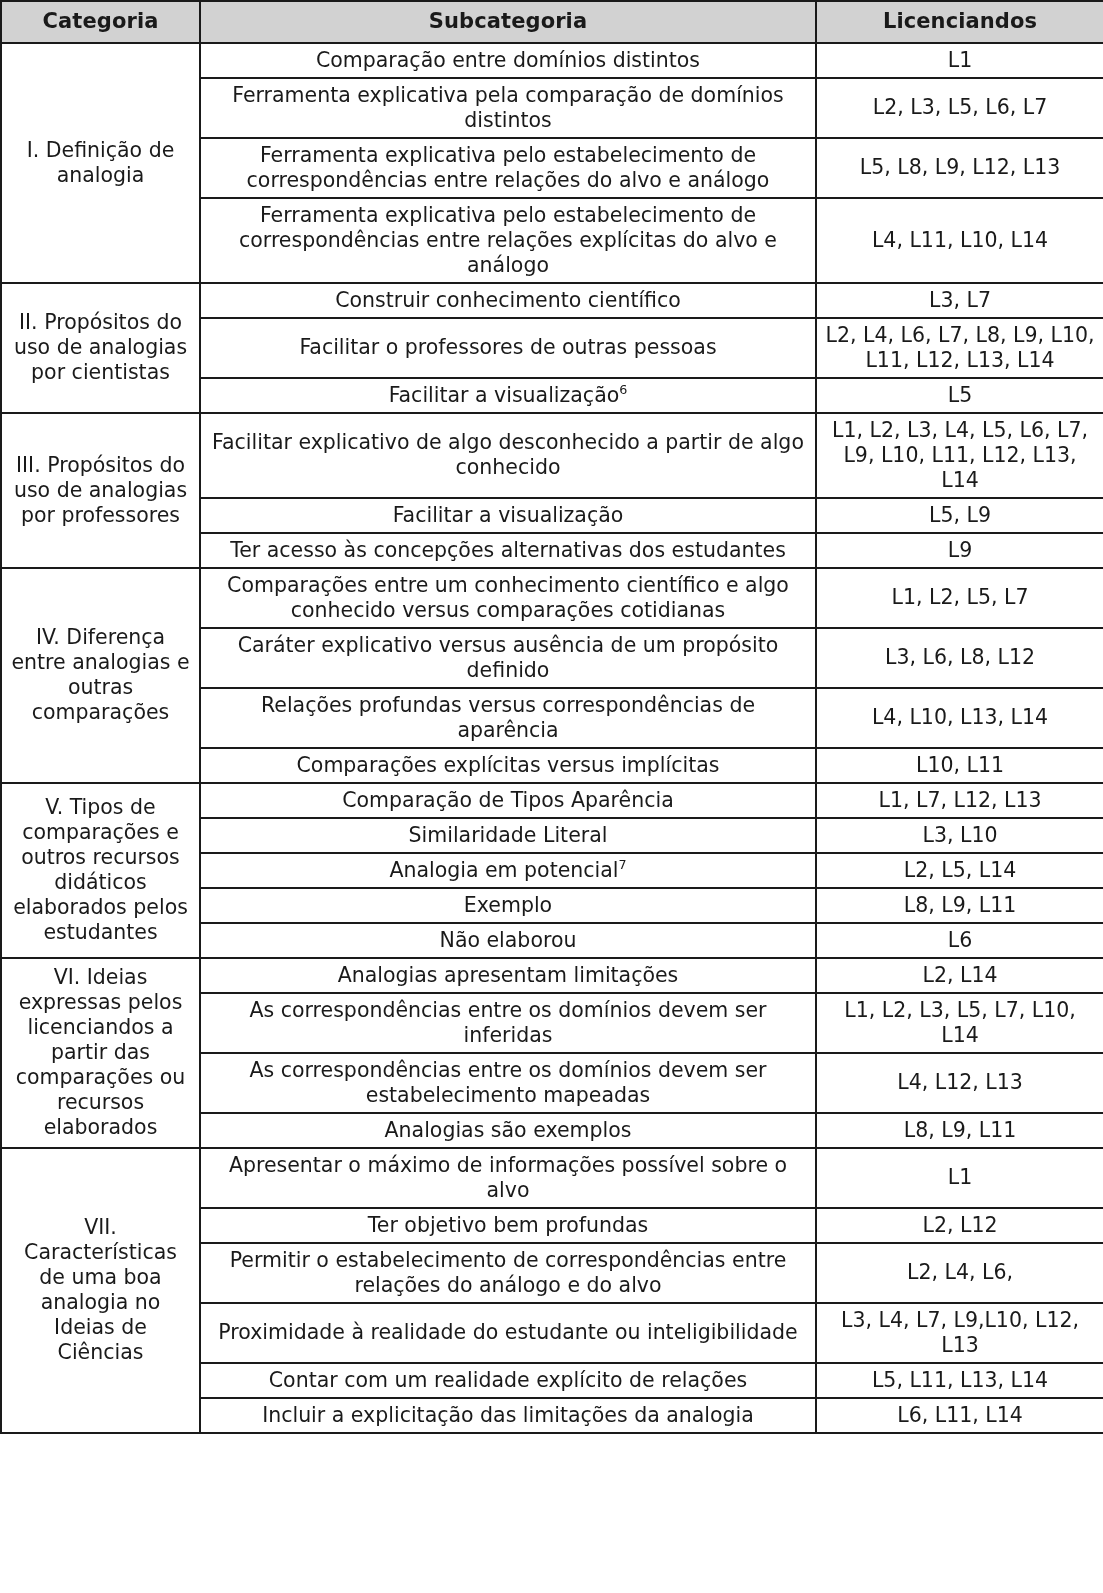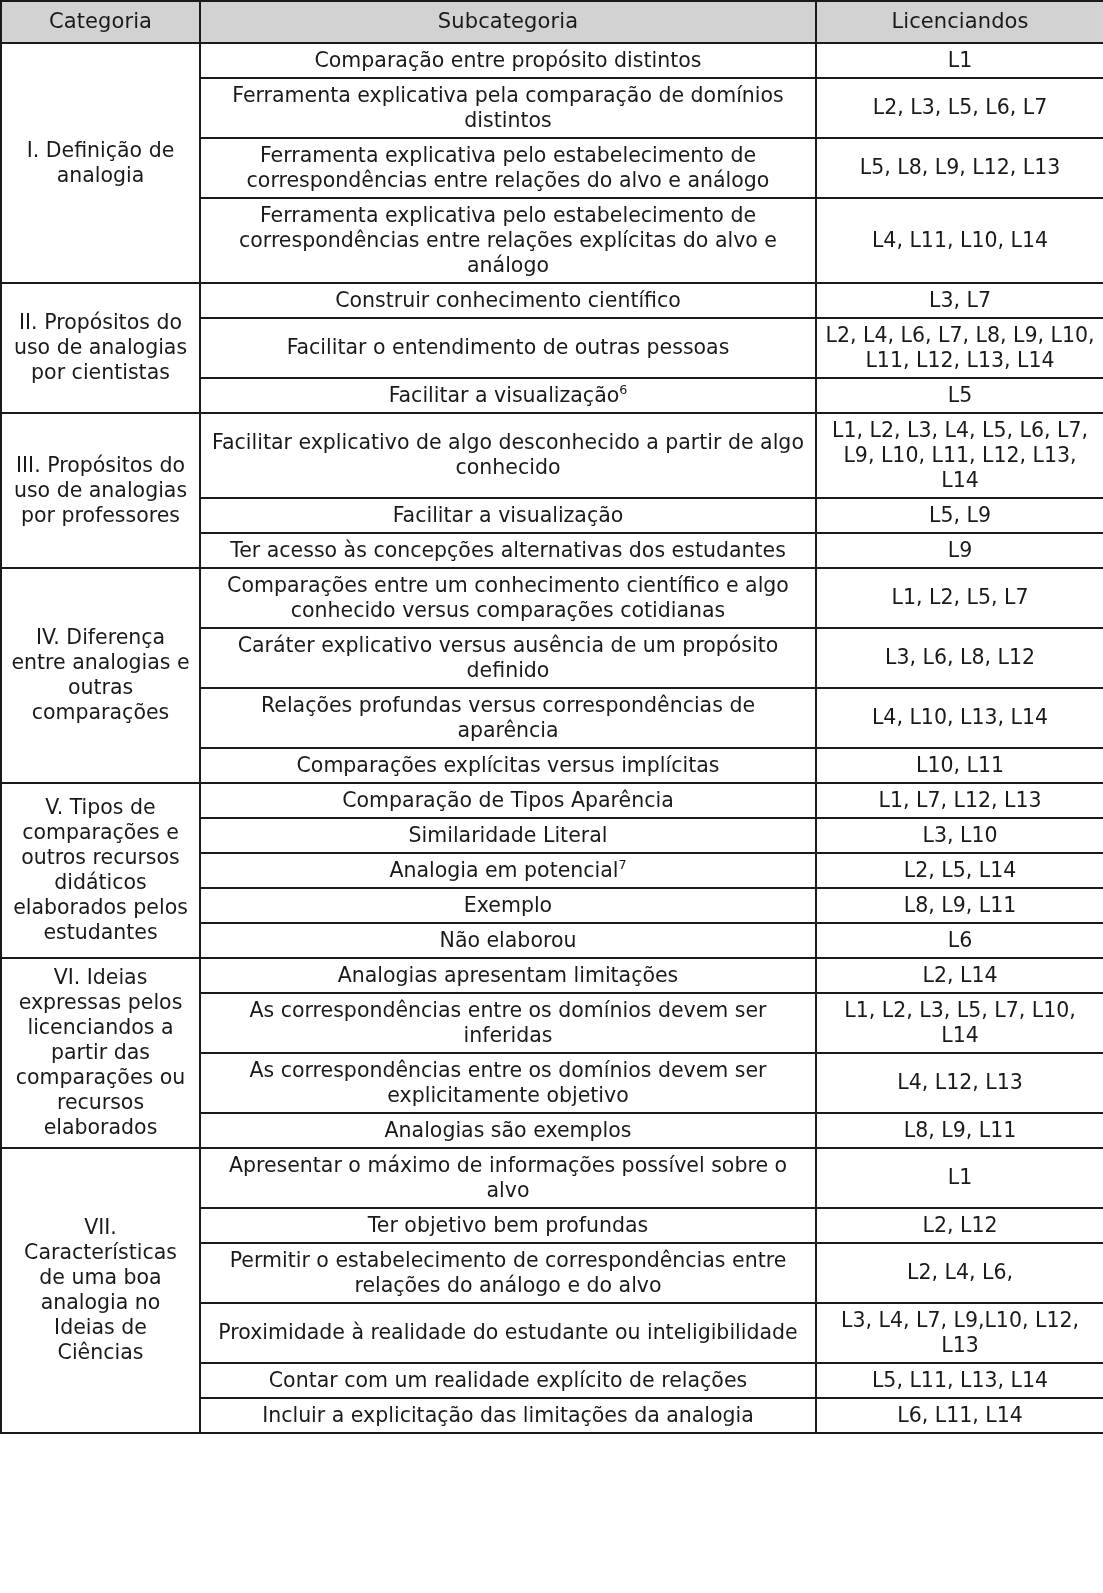--- a/index.html
+++ b/index.html
@@ -25,21 +25,21 @@
   #analogy-table th,
   #analogy-table td {
     border: 2px solid #1a1a1a;
     text-align: center;
     vertical-align: middle;
     padding: 4px 8px;
     line-height: 1.22;
   }
   #analogy-table thead th {
     background: #d2d2d2;
-    font-weight: normal;
+    font-weight: bold;
     font-size: 21px;
     padding-top: 7px;
     padding-bottom: 7px;
     letter-spacing: 0.1px;
   }
   #analogy-table td {
     font-size: 20.5px;
     font-weight: 400;
   }
   td.cat-cell {
@@ -72,42 +72,42 @@
   <thead>
     <tr>
       <th>Categoria</th>
       <th>Subcategoria</th>
       <th>Licenciandos</th>
     </tr>
   </thead>
   <tbody id="table-body">
       <tr>
         <td class="cat-cell" rowspan="4">I. Definição de analogia</td>
-        <td class="sub-cell">Comparação entre propósito distintos</td>
+        <td class="sub-cell">Comparação entre domínios distintos</td>
         <td class="lic-cell">L1</td>
       </tr>
       <tr>
         <td class="sub-cell">Ferramenta explicativa pela comparação de domínios distintos</td>
         <td class="lic-cell">L2, L3, L5, L6, L7</td>
       </tr>
       <tr>
         <td class="sub-cell">Ferramenta explicativa pelo estabelecimento de correspondências entre relações do alvo e análogo</td>
         <td class="lic-cell">L5, L8, L9, L12, L13</td>
       </tr>
       <tr>
         <td class="sub-cell">Ferramenta explicativa pelo estabelecimento de correspondências entre relações explícitas do alvo e análogo</td>
         <td class="lic-cell">L4, L11, L10, L14</td>
       </tr>
       <tr>
         <td class="cat-cell" rowspan="3">II. Propósitos do uso de analogias por cientistas</td>
         <td class="sub-cell">Construir conhecimento científico</td>
         <td class="lic-cell">L3, L7</td>
       </tr>
       <tr>
-        <td class="sub-cell">Facilitar o entendimento de outras pessoas</td>
+        <td class="sub-cell">Facilitar o professores de outras pessoas</td>
         <td class="lic-cell">L2, L4, L6, L7, L8, L9, L10, L11, L12, L13, L14</td>
       </tr>
       <tr>
         <td class="sub-cell">Facilitar a visualização<sup>6</sup></td>
         <td class="lic-cell">L5</td>
       </tr>
       <tr>
         <td class="cat-cell" rowspan="3">III. Propósitos do uso de analogias por professores</td>
         <td class="sub-cell">Facilitar explicativo de algo desconhecido a partir de algo conhecido</td>
         <td class="lic-cell">L1, L2, L3, L4, L5, L6, L7, L9, L10, L11, L12, L13, L14</td>
@@ -161,21 +161,21 @@
       <tr>
         <td class="cat-cell" rowspan="4">VI. Ideias expressas pelos licenciandos a partir das comparações ou recursos elaborados</td>
         <td class="sub-cell">Analogias apresentam limitações</td>
         <td class="lic-cell">L2, L14</td>
       </tr>
       <tr>
         <td class="sub-cell">As correspondências entre os domínios devem ser inferidas</td>
         <td class="lic-cell">L1, L2, L3, L5, L7, L10, L14</td>
       </tr>
       <tr>
-        <td class="sub-cell">As correspondências entre os domínios devem ser explicitamente objetivo</td>
+        <td class="sub-cell">As correspondências entre os domínios devem ser estabelecimento mapeadas</td>
         <td class="lic-cell">L4, L12, L13</td>
       </tr>
       <tr>
         <td class="sub-cell">Analogias são exemplos</td>
         <td class="lic-cell">L8, L9, L11</td>
       </tr>
       <tr>
         <td class="cat-cell" rowspan="6">VII. Características de uma boa analogia no Ideias de Ciências</td>
         <td class="sub-cell">Apresentar o máximo de informações possível sobre o alvo</td>
         <td class="lic-cell">L1</td>

